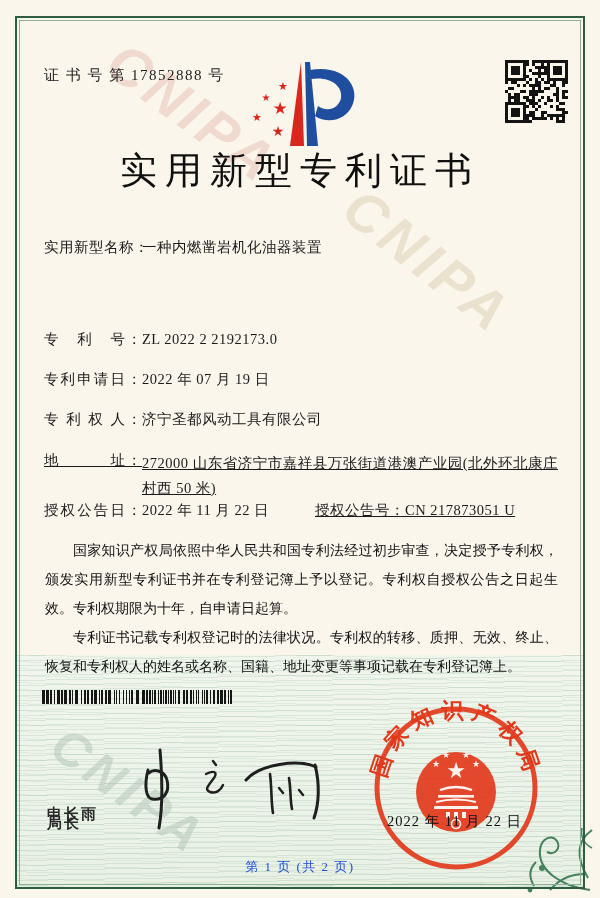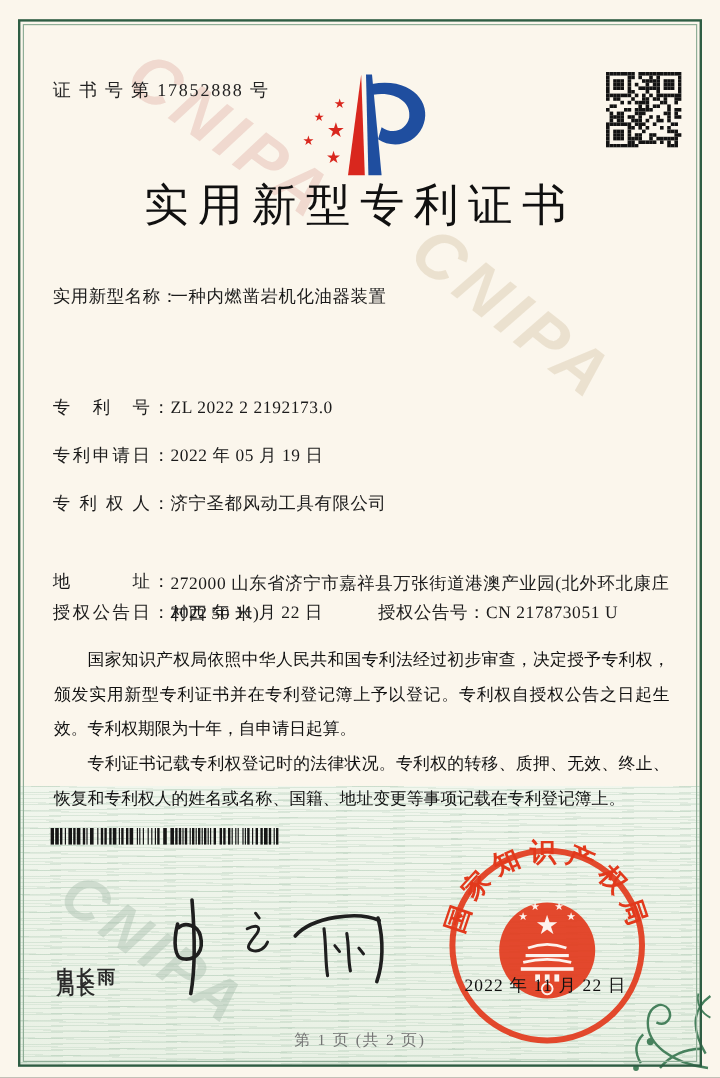--- a/index.html
+++ b/index.html
@@ -35,25 +35,25 @@
   .logo { position:absolute; left:233px; top:54px; z-index:2; }
   .qr   { position:absolute; left:505px; top:60px; z-index:2; line-height:0; }
 
   .title { position:absolute; left:0; right:0; top:146px; z-index:2; text-align:center;
            font-size:37px; font-weight:normal; letter-spacing:8px; color:#101010; }
 
   .row { position:absolute; left:44px; z-index:2; font-size:14.5px; color:#1b1b1b;
          white-space:nowrap; letter-spacing:.5px; }
   .lab { display:inline-block; width:98px; text-align-last:justify; }
   .r1{top:238px} .r2{top:290px} .r3{top:330px} .r4{top:370px} .r5{top:410px}
-  .r6{top:475px; display:flex; white-space:normal; width:520px;}
+  .r6{top:451px; display:flex; white-space:normal; width:520px;text-decoration:underline;}
   .r6 .lab{flex:0 0 98px;}
   .r6 .val{width:422px; line-height:25px;}
   .r7{top:501px}
-  .pair2 { position:absolute; left:271px; top:0; white-space:nowrap; }
+  .pair2 { position:absolute; left:271px; top:0; white-space:nowrap;text-decoration:underline; }
 
   .paras { position:absolute; left:45px; right:42px; top:536px; z-index:2;
            font-size:14px; line-height:29px; text-align:justify; color:#101010; }
   .paras p { text-indent:2em; }
 
   .barcode { position:absolute; left:42px; top:690px; z-index:2; line-height:0; }
 
   .sig-title { position:absolute; left:47px; top:814px; z-index:2;
                font-family:"Liberation Sans",sans-serif; font-weight:600;
                font-size:15px; letter-spacing:2px; color:#2a2a2a; }
@@ -62,21 +62,21 @@
                font-size:15px; letter-spacing:2px; color:#2a2a2a; }
   .sig-script { position:absolute; left:118px; top:740px; z-index:2; line-height:0; }
 
   .seal { position:absolute; left:366px; top:698px; z-index:3; line-height:0; }
   .seal-date { position:absolute; left:387px; top:812px; z-index:3; white-space:nowrap;
                font-size:14.5px; letter-spacing:1px; color:#111; }
 
   .flourish { position:absolute; left:490px; top:778px; z-index:2; line-height:0; }
 
   .footer { position:absolute; left:0; right:0; top:858px; z-index:2; text-align:center;
-            font-size:13px; letter-spacing:1.5px; color:#737373; }
+            font-size:13px; letter-spacing:1.5px; color:#1d4ed8; }
 </style>
 </head>
 <body>
 
 <div class="page">
 
   <div class="green-zone"></div>
 
   <div class="wm wm1">CNIPA</div>
   <div class="wm wm2">CNIPA</div>
@@ -344,21 +344,21 @@
 
   <div class="title">实用新型专利证书</div>
 
   <div class="row r1">
     <span class="lab">实用新型名称：</span><span class="val">一种内燃凿岩机化油器装置</span>
   </div>
   <div class="row r3">
     <span class="lab">专　利　号：</span><span class="val">ZL 2022 2 2192173.0</span>
   </div>
   <div class="row r4">
-    <span class="lab">专利申请日：</span><span class="val">2022 年 05 月 19 日</span>
+    <span class="lab">专利申请日：</span><span class="val">2022 年 07 月 19 日</span>
   </div>
   <div class="row r5">
     <span class="lab">专 利 权 人：</span><span class="val">济宁圣都风动工具有限公司</span>
   </div>
   <div class="row r6">
     <span class="lab">地　　　址：</span>
       <span class="val">272000 山东省济宁市嘉祥县万张街道港澳产业园(北外环北康庄村西 50 米)</span>
   </div>
   <div class="row r7">
     <span><span class="lab">授权公告日：</span><span>2022 年 11 月 22 日</span></span>

